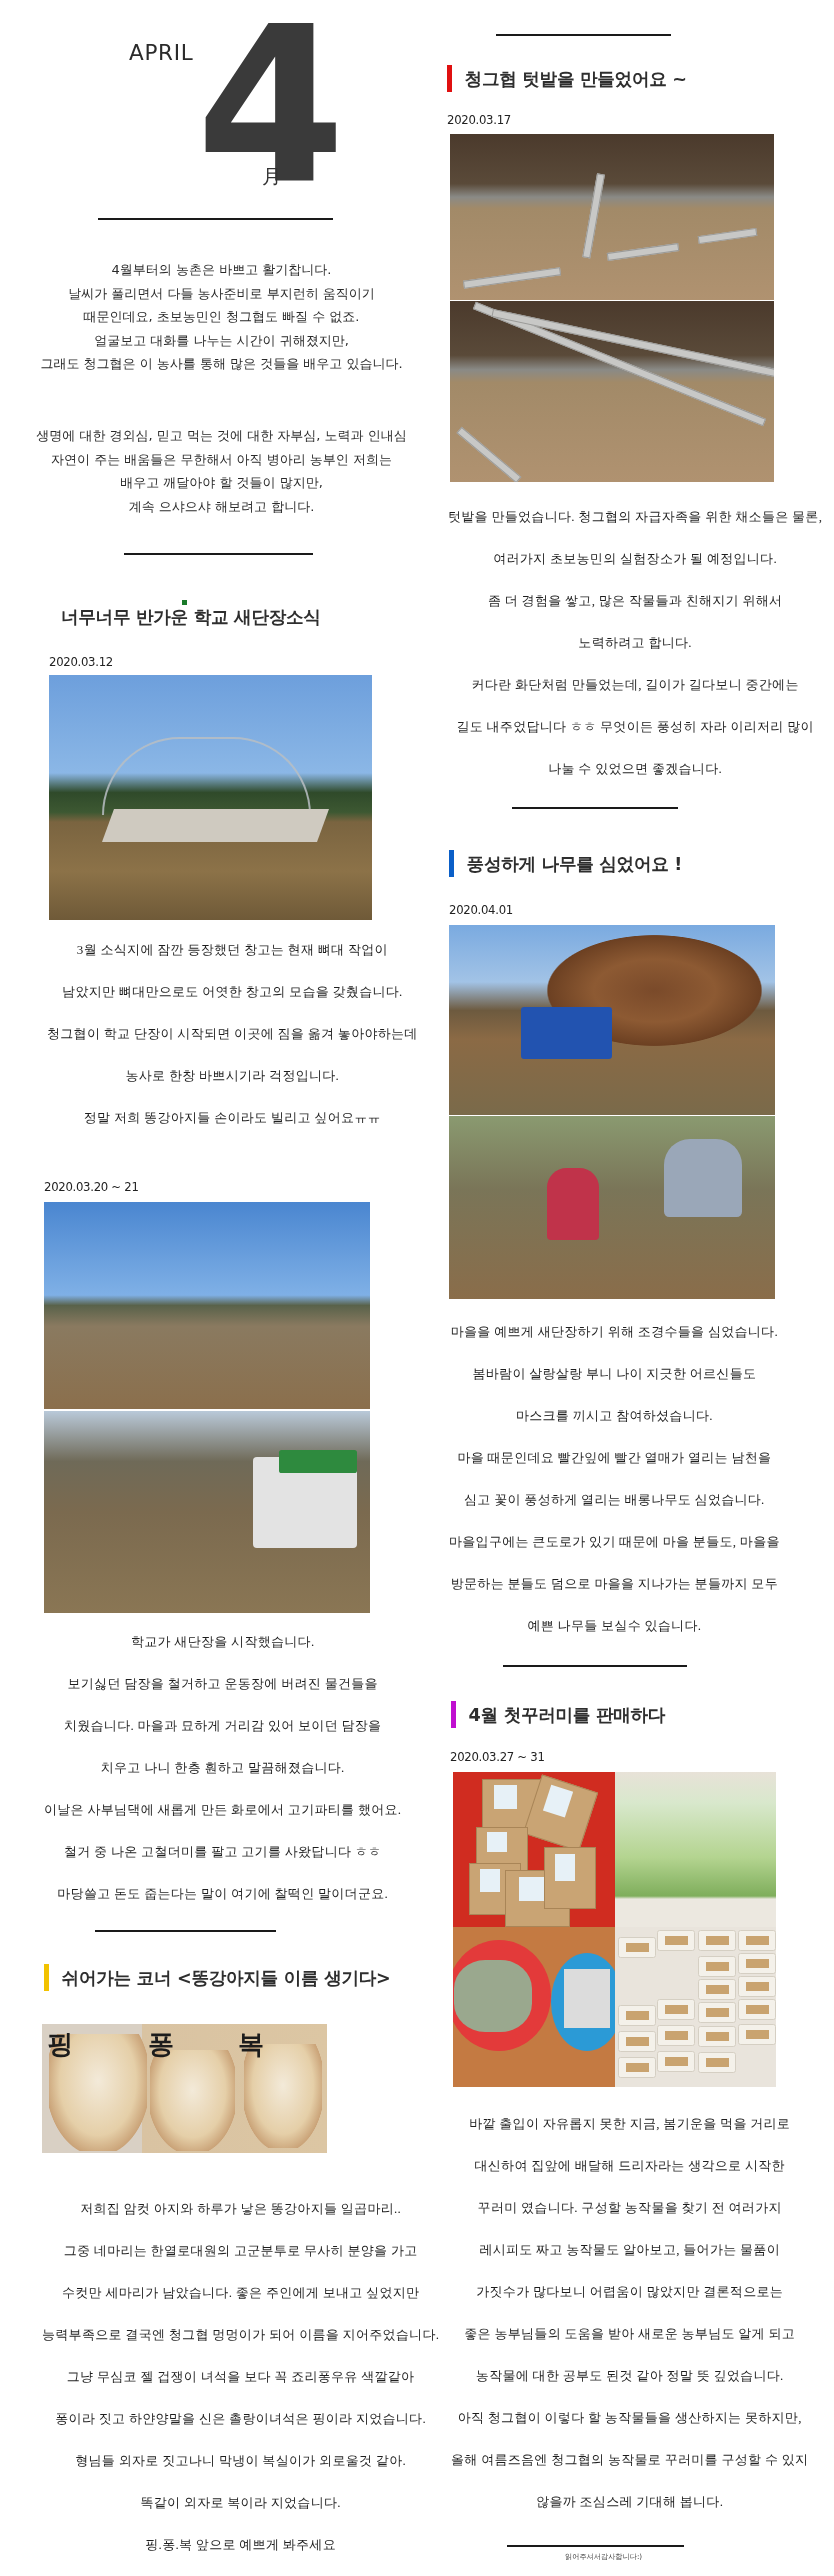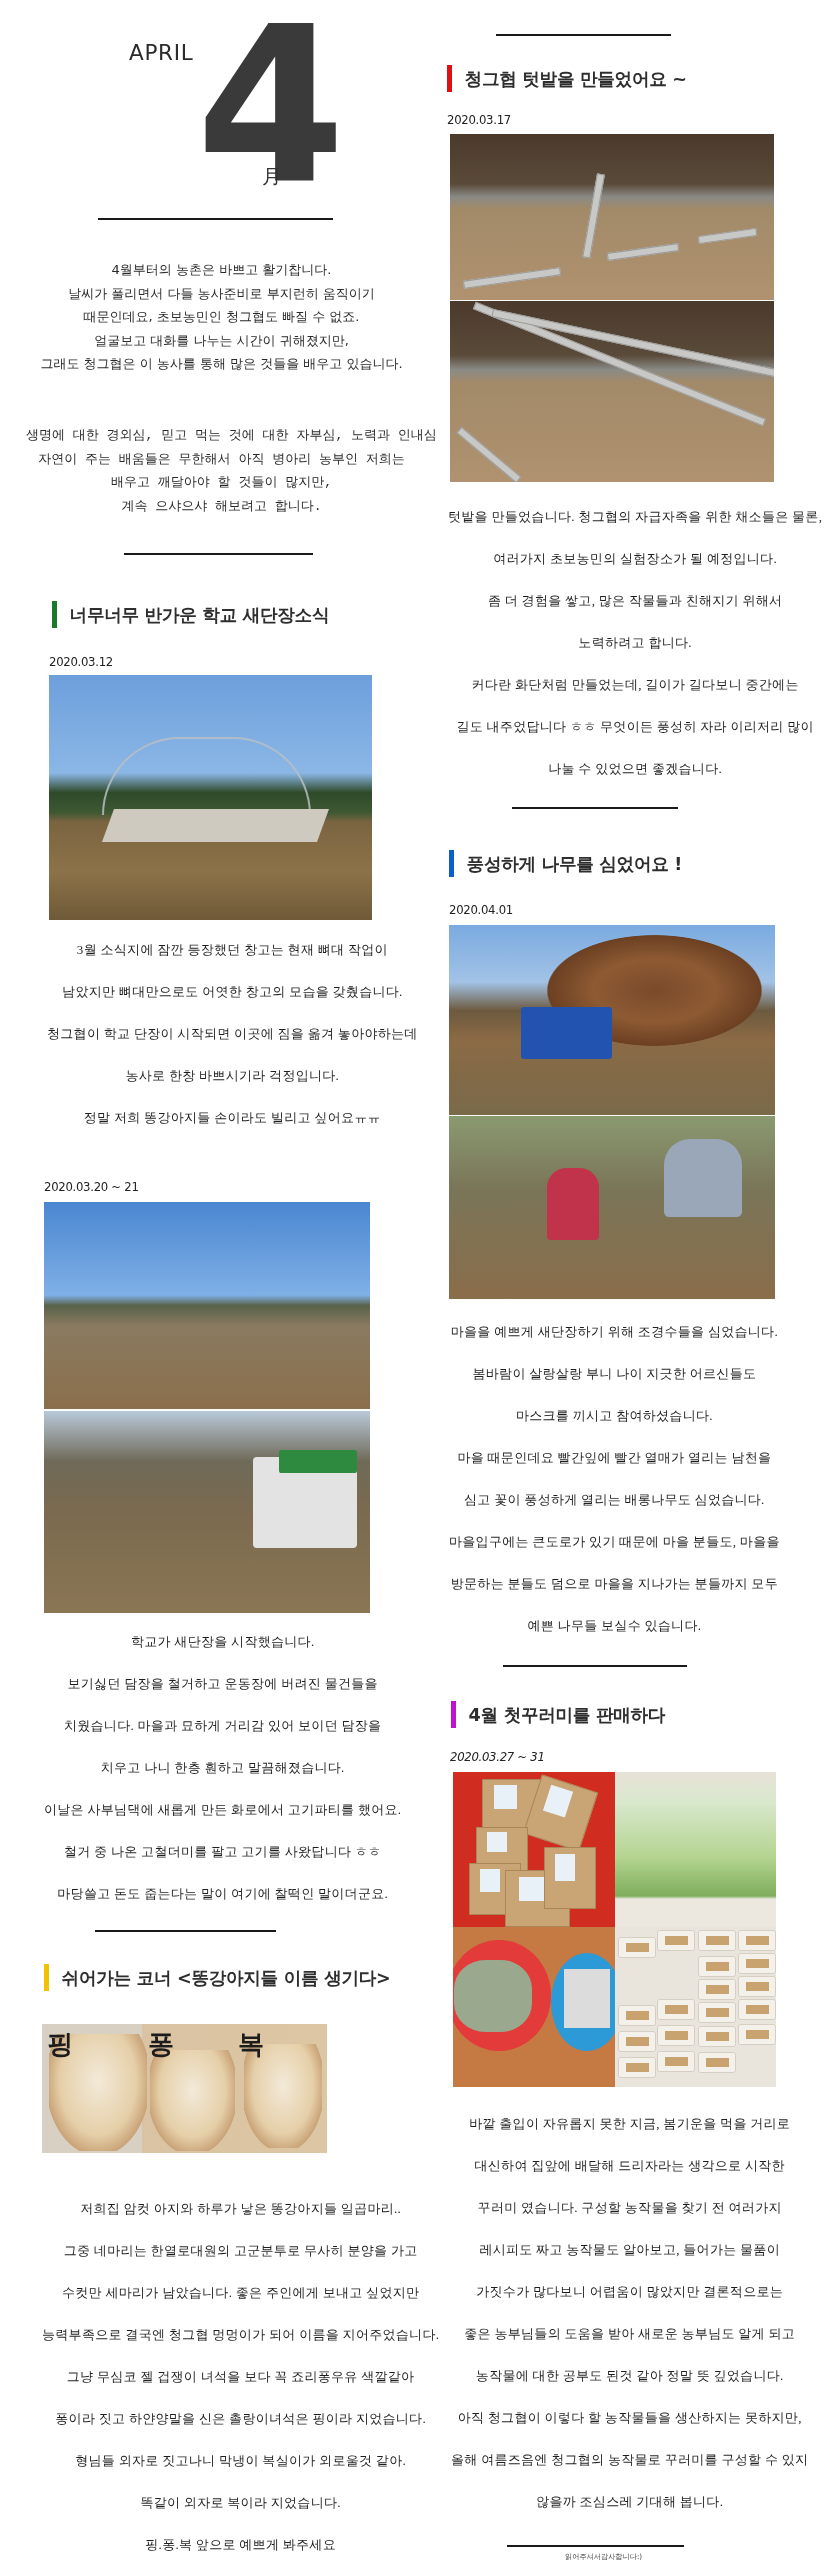--- a/index.html
+++ b/index.html
@@ -62,29 +62,29 @@
 </div>
 <div class="divider" style="left:98px; top:218px; width:235px;"></div>
 
 <div class="intro" style="top:258px;">
   <p>4월부터의 농촌은 바쁘고 활기찹니다.</p>
   <p>날씨가 풀리면서 다들 농사준비로 부지런히 움직이기</p>
   <p>때문인데요, 초보농민인 청그협도 빠질 수 없죠.</p>
   <p>얼굴보고 대화를 나누는 시간이 귀해졌지만,</p>
   <p>그래도 청그협은 이 농사를 통해 많은 것들을 배우고 있습니다.</p>
 </div>
-<div class="intro" style="top:424px;font-family:Liberation Mono, monospace;">
+<div class="intro" style="top:424px;">
   <p>생명에 대한 경외심, 믿고 먹는 것에 대한 자부심, 노력과 인내심</p>
   <p>자연이 주는 배움들은 무한해서 아직 병아리 농부인 저희는</p>
   <p>배우고 깨달아야 할 것들이 많지만,</p>
   <p>계속 으샤으샤 해보려고 합니다.</p>
 </div>
 <div class="divider" style="left:124px; top:553px; width:189px;"></div>
 
-<div class="sec-heading" style="left:52px; top:600px;">
+<div class="sec-heading" style="left:61px; top:600px;flex-direction:column;">
   <div class="sec-bar" style="background:#1a7a2a;"></div>
   <div class="sec-title">너무너무 반가운 학교 새단장소식</div>
 </div>
 <div class="date" style="left:49px; top:655px;">2020.03.12</div>
 <div class="photo ph-greenhouse" style="left:49px; top:675px; width:323px; height:245px;">
   <div class="frame"></div>
     <div class="floor"></div>
 </div>
 <div class="hand" style="left:47px; top:929px; line-height:42px;">
   <p>3월 소식지에 잠깐 등장했던 창고는 현재 뼈대 작업이</p>
@@ -184,21 +184,21 @@
   <p>마을입구에는 큰도로가 있기 때문에 마을 분들도, 마을을</p>
   <p>방문하는 분들도 덤으로 마을을 지나가는 분들까지 모두</p>
   <p>예쁜 나무들 보실수 있습니다.</p>
 </div>
 <div class="divider" style="left:503px; top:1665px; width:184px;"></div>
 
 <div class="sec-heading" style="left:451px; top:1700px;">
   <div class="sec-bar" style="background:#c010d0;"></div>
   <div class="sec-title">4월 첫꾸러미를 판매하다</div>
 </div>
-<div class="date" style="left:450px; top:1750px;font-style:italic;">2020.03.27 ~ 31</div>
+<div class="date" style="left:450px; top:1750px;">2020.03.27 ~ 31</div>
 <div class="photo ph-product-tl" style="left:453px; top:1772px; width:162px; height:155px;">
   <div class="bag" style="left:29px; top:6.5px; width:59px; height:55px;"></div>
   <div class="bag" style="left:78px; top:9.8px; width:59px; height:62px; transform:rotate(18deg);"></div>
   <div class="bag" style="left:23px; top:55px; width:52px; height:46px;"></div>
   <div class="bag" style="left:16.3px; top:91px; width:52px; height:52px;"></div>
   <div class="bag" style="left:52px; top:98px; width:65px; height:57px;"></div>
   <div class="bag" style="left:91px; top:75px; width:52px; height:62px;"></div>
 </div>
 <div class="photo ph-product-tr" style="left:615px; top:1772px; width:161px; height:155px;"></div>
 <div class="photo ph-product-bl" style="left:453px; top:1927px; width:162px; height:160px;">

